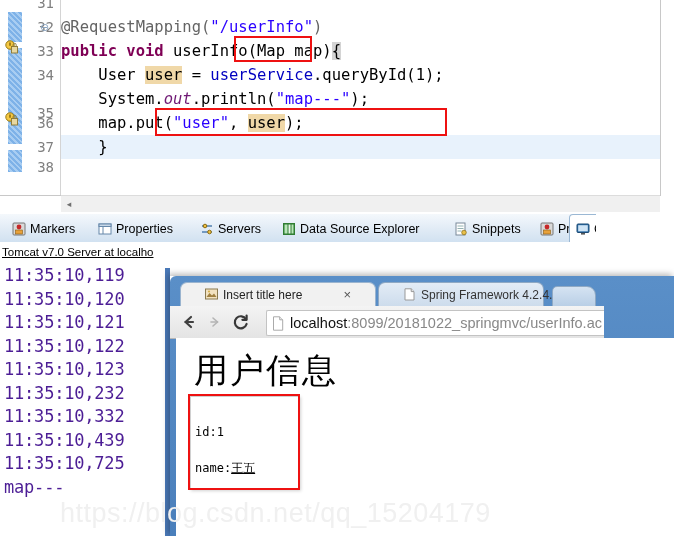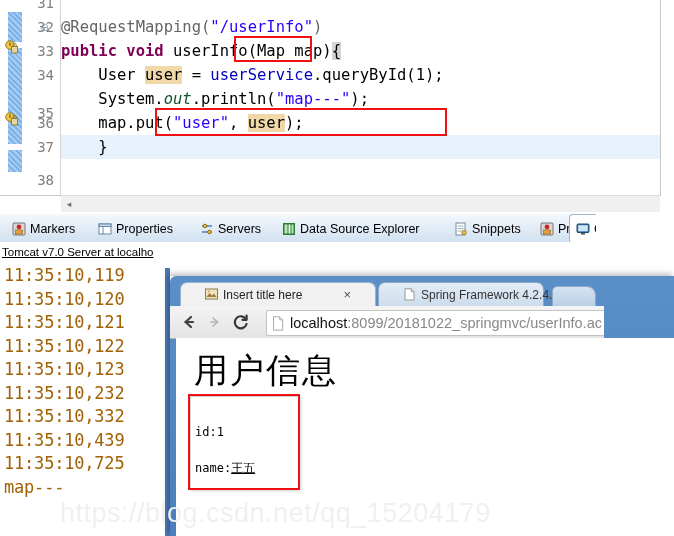--- a/index.html
+++ b/index.html
@@ -32,21 +32,21 @@
   .fold{position:absolute;left:40px;width:12px;height:24px;line-height:24px;font-size:11px;color:#8aa4c0;}
 
   .codearea{position:absolute;left:61px;top:0;right:0;height:195px;background:#ffffff;}
   .crow{position:absolute;left:0;right:0;height:24px;line-height:24px;white-space:pre;
     font-family:"DejaVu Sans Mono","Liberation Mono",monospace;font-size:15.5px;color:#000;}
   .crow.cur{background:#e8f2fc;}
   .kw{color:#7f0055;font-weight:bold;}
   .str{color:#2a00ff;}
   .ann{color:#646464;}
   .fld{color:#0000c0;}
-  .ital{color:#14532d;font-style:italic;}
+  .ital{color:#701a75;font-style:italic;}
   .loc{background:#f0d8a8;}
   .locgrey{background:#d4d4d4;}
   .pln{color:#000;}
   .warnline{border-bottom:2px dotted #e0a000;}
 
   
   .redbox{position:absolute;border:2px solid #ee1111;box-sizing:border-box;}
 
   
   .hscroll{position:absolute;left:61px;top:195px;width:599px;height:16px;background:#f0f0f0;
@@ -68,21 +68,21 @@
   }
   .vtab .ic{width:14px;height:14px;display:block;flex:0 0 14px;}
   .closeg{font-size:11px;color:#555;margin-left:3px;}
 
   
   #console{position:absolute;left:0;top:242px;width:674px;height:294px;background:#ffffff;}
   .con-title{position:absolute;left:2px;top:4px;font-size:11.5px;color:#000;white-space:nowrap;}
   .con-title u{text-decoration:underline;}
   .con-body{position:absolute;left:4px;top:22px;right:0;bottom:0;}
   .cline{font-family:"DejaVu Sans Mono","Liberation Mono",monospace;font-size:17px;
-    line-height:23.5px;color:#a16207;white-space:pre;letter-spacing:-0.2px;}
+    line-height:23.5px;color:#4c1d95;white-space:pre;letter-spacing:-0.2px;}
   .con-vsep{position:absolute;left:165px;top:268px;width:5px;height:268px;background:#4a79b8;}
 
   
   #browser{position:absolute;left:170px;top:276px;width:504px;height:260px;overflow:hidden;
     box-shadow:-2px -2px 6px rgba(0,0,0,.28);}
   .br-frame{position:absolute;left:0;top:0;width:504px;height:260px;
     background:linear-gradient(to bottom,#5a8fc8 0%,#4a7fbb 100%);
     border-radius:6px 0 0 0;}
   .br-tabstrip{position:absolute;left:0;top:0;width:504px;height:30px;}
   .ctab{position:absolute;top:6px;height:24px;box-sizing:border-box;
@@ -149,21 +149,21 @@
     </div>
 
     <div class="gutter">
       <div class="lnum" style="top:-9px;">31</div>
       <div class="lnum" style="top:15px;">32</div>
       <div class="lnum" style="top:39px;">33</div>
       <div class="lnum" style="top:63px;">34</div>
       <div class="lnum" style="top:101px;">35</div>
       <div class="lnum" style="top:111px;">36</div>
       <div class="lnum" style="top:135px;">37</div>
-      <div class="lnum" style="top:168px;text-align:right;">38</div>
+      <div class="lnum" style="top:155px;text-align:right;">38</div>
     </div>
     <div class="fold" style="top:15px;">⊖</div>
 
     <div class="codearea">
       <div class="crow" style="top:-9px;"></div>
 
       <div class="crow" style="top:15px;"><span class="ann">@RequestMapping(</span><span class="str">"/userInfo"</span><span class="ann">)</span></div>
 
       <div class="crow" style="top:39px;"><span class="kw">public void </span><span class="pln">userInfo</span><span class="pln">(Map map)</span><span class="locgrey">{</span></div>
 

